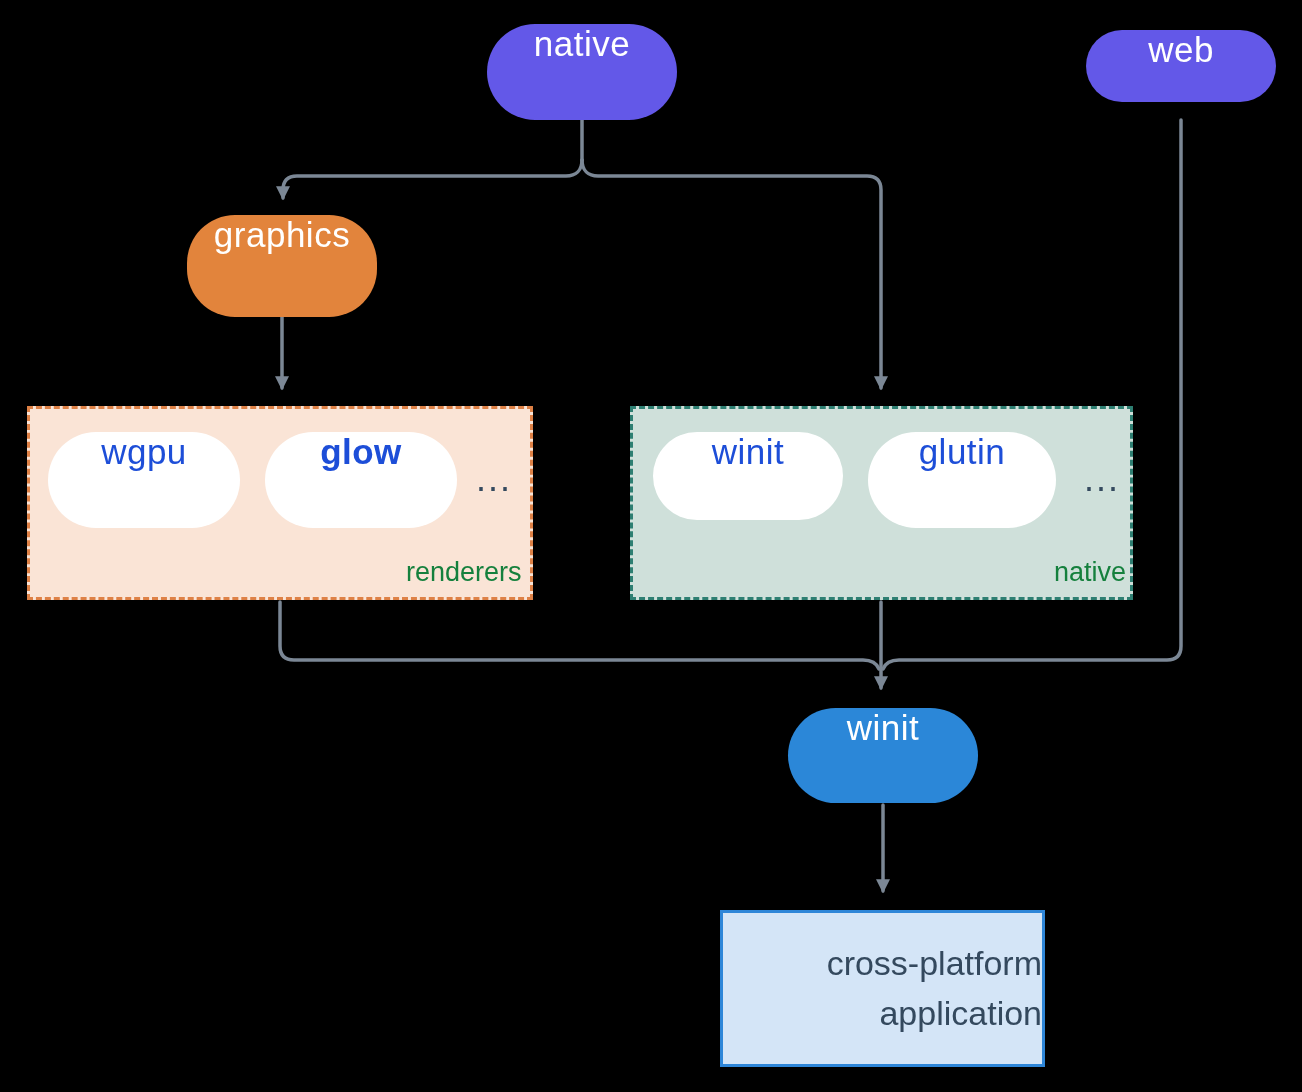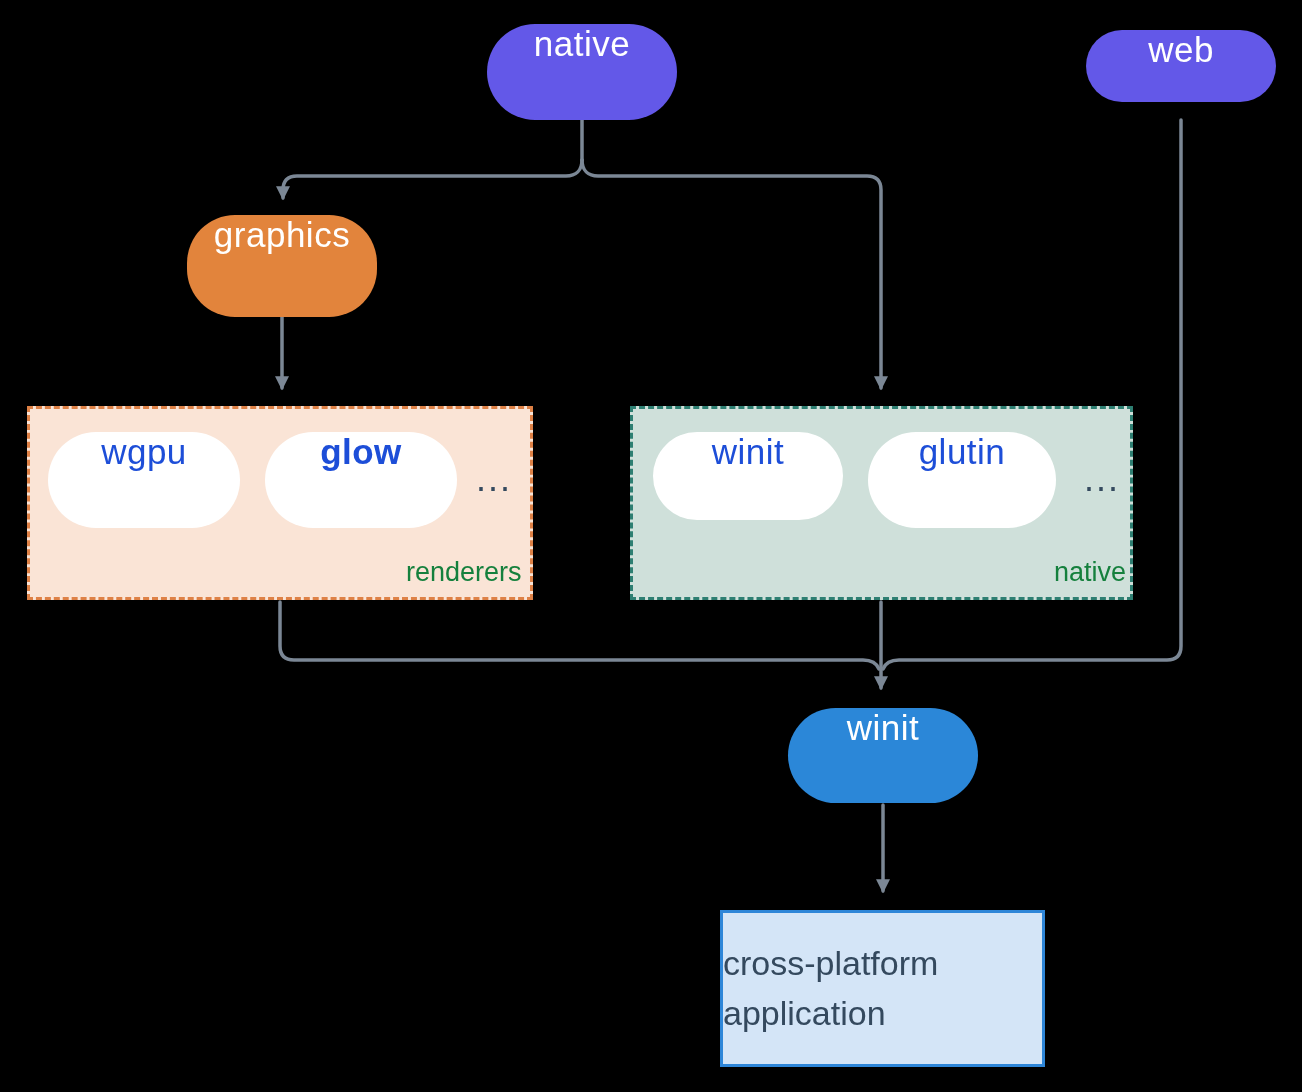--- a/index.html
+++ b/index.html
@@ -38,21 +38,21 @@
     position:absolute;
     font-size:36px;
     color:#34495e;
     letter-spacing:2px;
   }
   .app-box{
     position:absolute;
     background:#d4e5f7;
     border:3px solid #2e86d8;
     box-sizing:border-box;
-    display:flex;flex-direction:column;align-items:flex-start;justify-content:center;
+    display:flex;flex-direction:column;align-items:flex-end;justify-content:center;
     color:#34495e;
     font-size:34px;
     line-height:1.45;
   }
   svg.connectors{position:absolute;left:0;top:0;pointer-events:none;}
   .edge{fill:none;stroke:#7b8795;stroke-width:3.5;stroke-linecap:round;stroke-linejoin:round;}
 </style>
 </head>
 <body>
 

